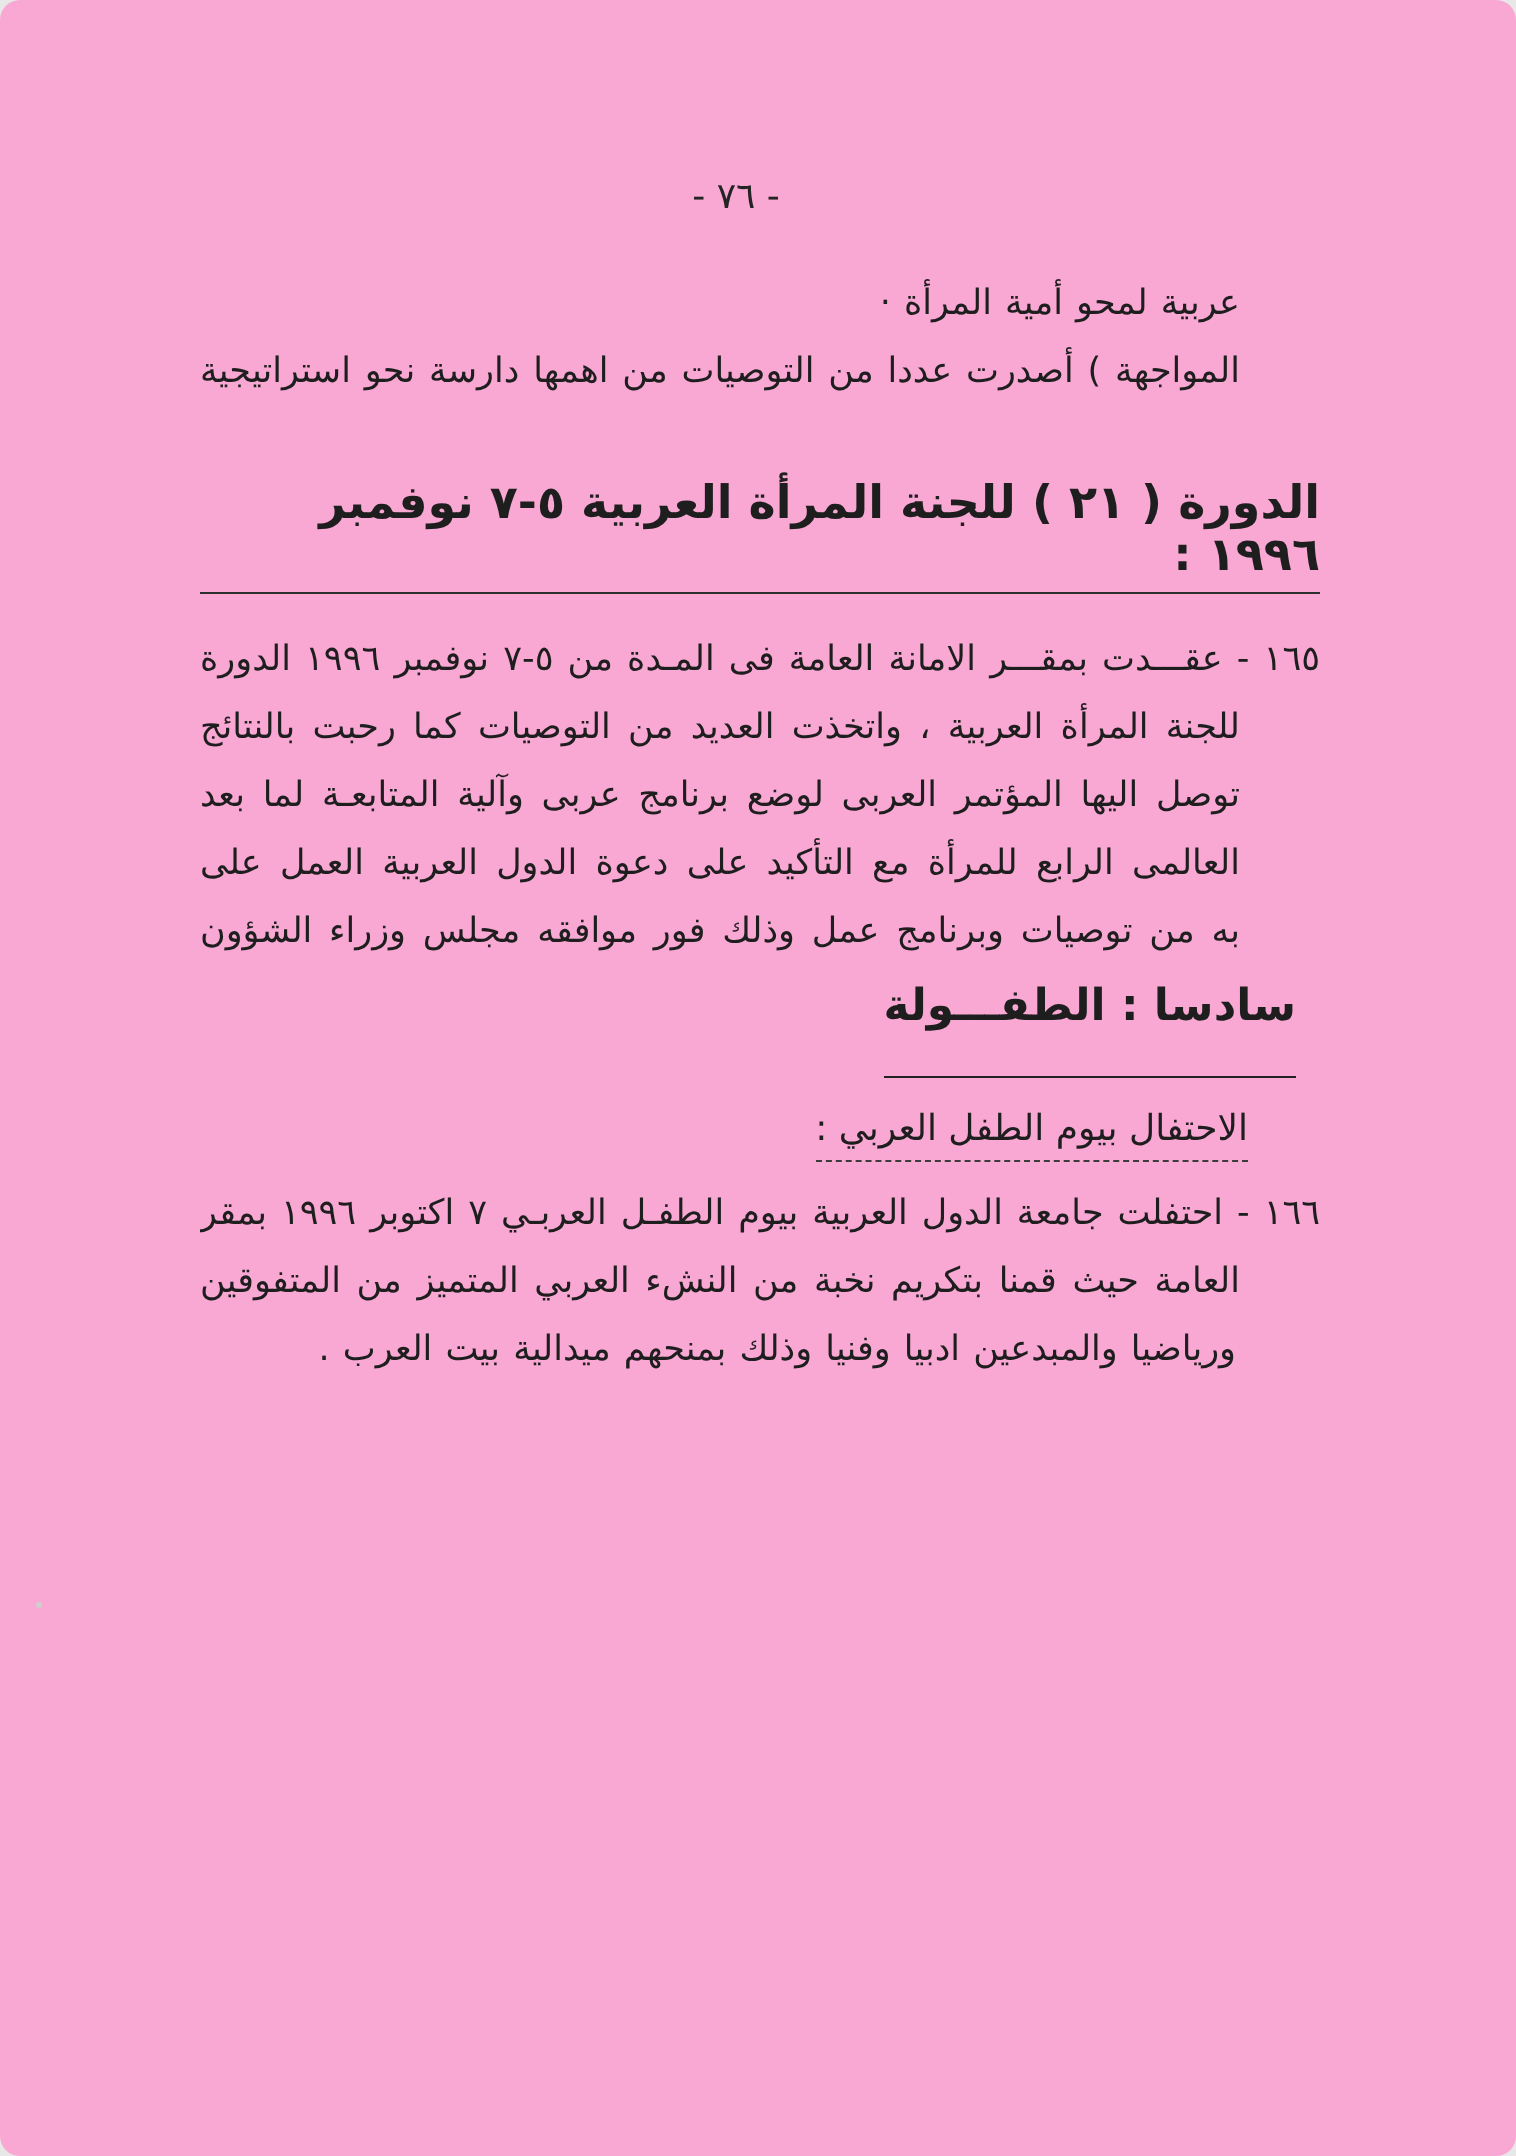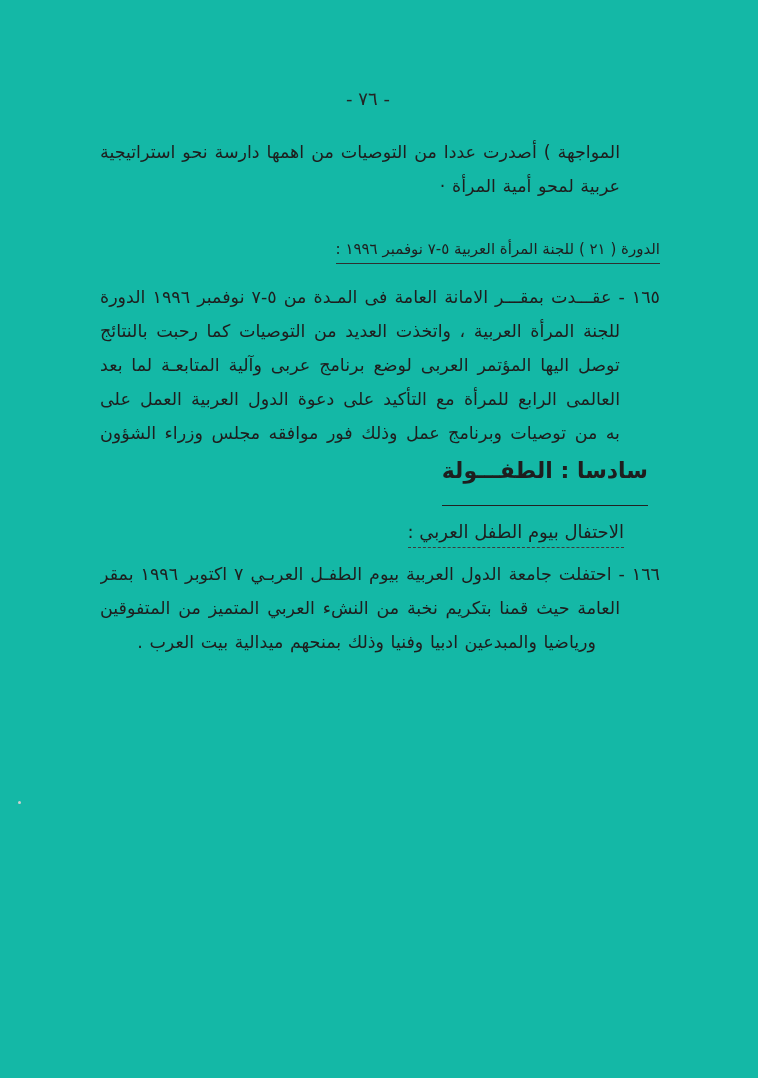--- a/index.html
+++ b/index.html
@@ -1,25 +1,26 @@
 <!DOCTYPE html>
 <html lang="ar" dir="rtl"><head>
 <meta charset="utf-8">
 <style>
   html, body { margin: 0; padding: 0; background: #e8e8e8; }
   .sheet {
     position: relative;
     width: 758px;
     height: 1078px;
     margin: 0 auto;
-    background: #14b8a6;
+    background: #f9a8d4;
     overflow: hidden;
     direction: rtl;
     font-family: "DejaVu Sans", sans-serif;
     color: #1e1e1e;
+    border-radius: 10px;
   }
   .pagenum {
     padding-top: 88px;
     text-align: center;
     font-size: 18px;
     letter-spacing: 2px;
     transform: translateX(-11px); 
     color: #242424;
   }
   .content {
@@ -28,27 +29,27 @@
   .ln {
     font-size: 17.5px;
     line-height: 34px;
     height: 34px;
     overflow: hidden;
     word-spacing: 1px;
   }
   .just { text-align: justify; text-align-last: justify; }
   .first { margin-right: 0; }
   .cont  { margin-right: 40px; }
-  .ind2  { margin-right: 64px; }
+  .ind2  { margin-right: 42px; }
   .intro { margin-top: 26px; }
   .hwrap-session { margin-top: 36px; }
   .h-session {
     display: inline-block;
-    font-size: 15px;
-    font-weight: 400;
+    font-size: 23px;
+    font-weight: 700;
     margin: 0;
     padding-bottom: 5px;
     border-bottom: 1.5px solid #2f2f2f;
   }
   .para165 { margin-top: 16px; }
   .hwrap-childhood { margin-top: 8px; }
   .h-childhood {
     display: inline-block;
     font-size: 22px;
     font-weight: 700;
@@ -79,22 +80,22 @@
 </head>
 <body>
 
 <div class="sheet">
 
   <div class="pagenum">- ٧٦ -</div>
 
   <div class="content">
 
     <section class="intro">
+      <div class="ln cont">عربية لمحو أمية المرأة ·</div>
       <div class="ln just cont">المواجهة ) أصدرت عددا من التوصيات من اهمها دارسة نحو استراتيجية</div>
-      <div class="ln cont">عربية لمحو أمية المرأة ·</div>
     </section>
 
     <div class="hwrap-session">
       <h2 class="h-session">الدورة ( ٢١ ) للجنة المرأة العربية ٥-٧ نوفمبر ١٩٩٦ :</h2>
     </div>
 
     <section class="para165">
       <div class="ln just first">١٦٥ - عقـــدت بمقـــر الامانة العامة فى المـدة من ٥-٧ نوفمبر ١٩٩٦ الدورة ٢١</div>
       <div class="ln just cont">للجنة المرأة العربية ، واتخذت العديد من التوصيات كما رحبت بالنتائج التى</div>
       <div class="ln just cont">توصل اليها المؤتمر العربى لوضع برنامج عربى وآلية المتابعـة لما بعد المؤتمر</div>

